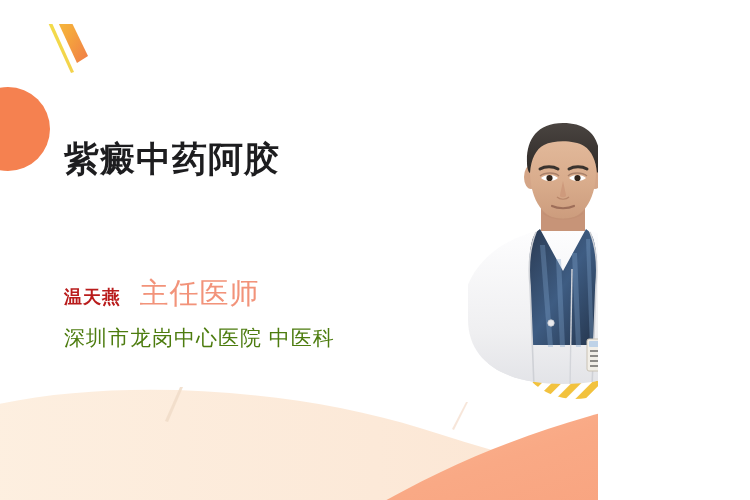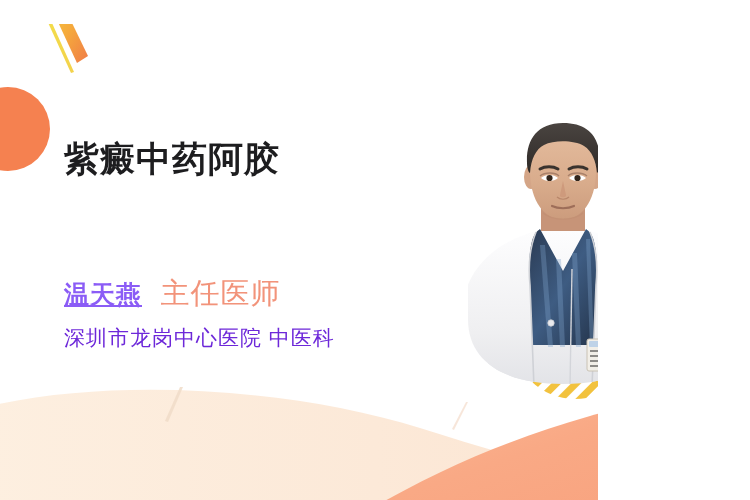--- a/index.html
+++ b/index.html
@@ -44,38 +44,37 @@
     letter-spacing: 1px;
     margin: 0;
     white-space: nowrap;
   }
   .doctor-line {
     margin-top: 96px;
     white-space: nowrap;
     line-height: 30px;
   }
   .doctor-name {
-    font-size: 25px;
+    font-size: 18px;
     font-weight: 700;
-    color: #8b5cf6;
-    letter-spacing: 1px;
-    text-decoration: underline;
+    color: #b91c1c;
+    letter-spacing: 1px;
   }
   .doctor-title {
     font-size: 29px;
     font-weight: 400;
     color: #F2937A;
     letter-spacing: 1px;
     margin-left: 14px;
   }
   .hospital-line {
     margin-top: 10px;
     font-size: 21px;
     font-weight: 400;
-    color: #6d28d9;
+    color: #4d7c0f;
     letter-spacing: 1px;
     line-height: 30px;
     white-space: nowrap;
   }
 
   
   .portrait-wrap {
     position: absolute;
     left: 448px;
     top: 95px;

